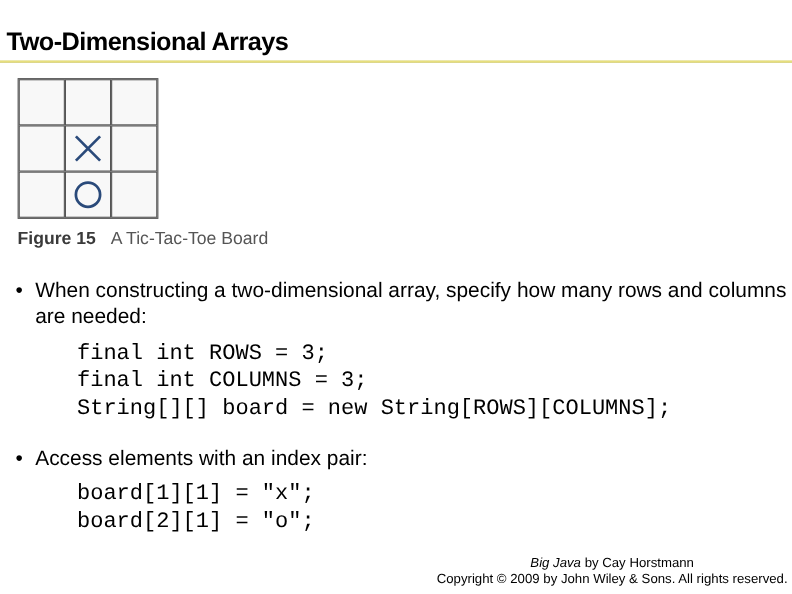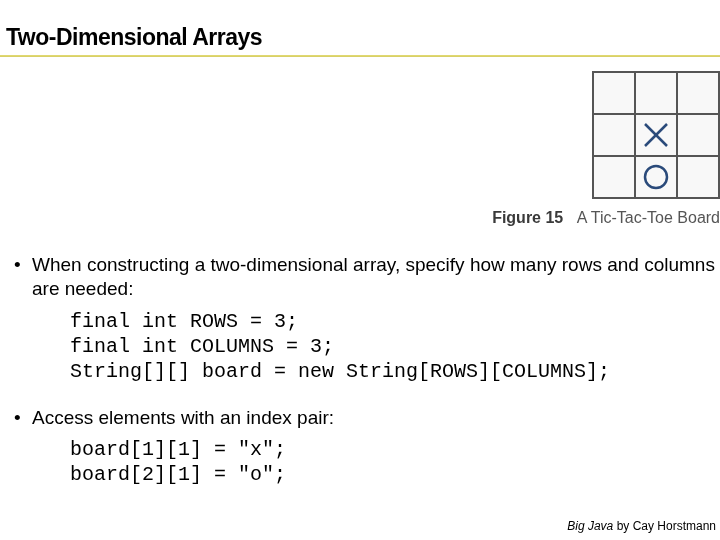--- a/index.html
+++ b/index.html
@@ -19,21 +19,20 @@
     letter-spacing: -0.5px;
   }
   .title-underline {
     height: 2px;
     background: linear-gradient(to bottom, #d8d060 0%, #e8e080 50%, #c8c050 100%);
     margin-bottom: 14px;
   }
   .figure-area {
     padding-left: 16px;
     margin-bottom: 26px;
-    text-align: right;
   }
   .board {
     display: inline-block;
     border: 1px solid #555;
     background: #f8f8f8;
     margin-bottom: 10px;
   }
   .board-row { display: flex; }
   .cell {
     width: 42px;
@@ -149,13 +148,14 @@
   </div>
   <div class="code-block">board[1][1] = "x";
 board[2][1] = "o";</div>
 
 </div>
 
 <div class="footer">
   <div>
     <span class="book-title">Big Java</span><span> by Cay Horstmann</span>
   </div>
+  <div>Copyright © 2009 by John Wiley &amp; Sons.  All rights reserved.</div>
 </div>
 
 </body></html>

